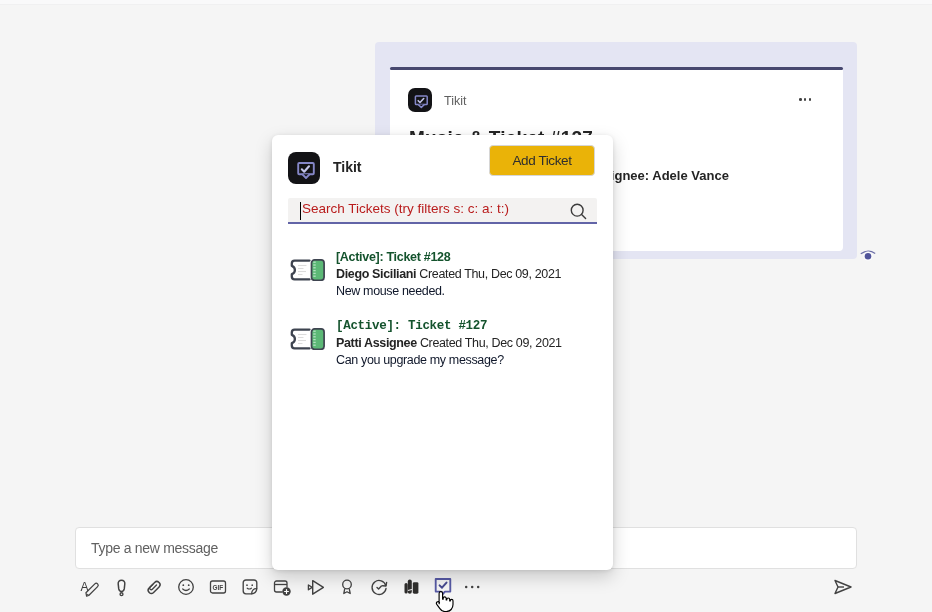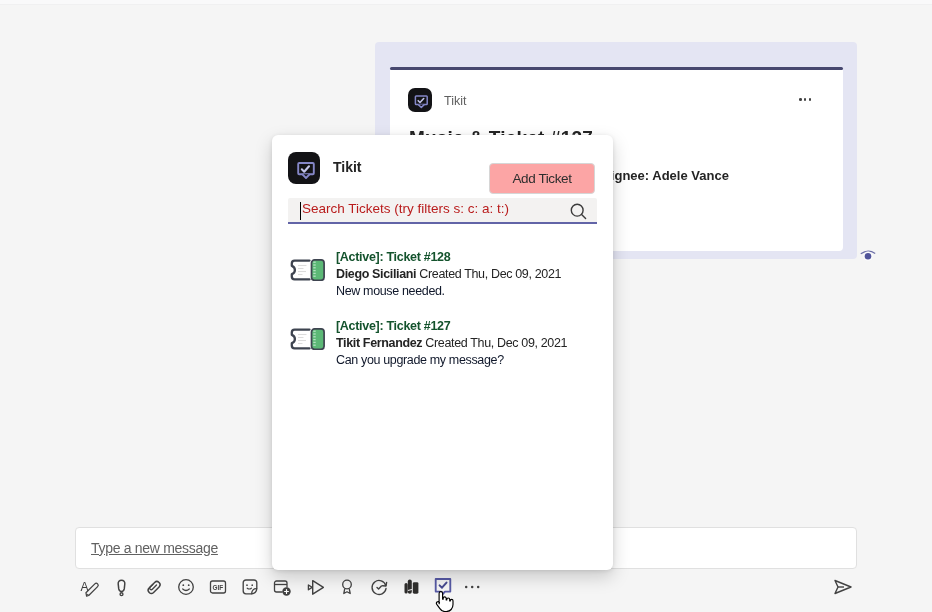--- a/index.html
+++ b/index.html
@@ -14,30 +14,30 @@
 #whitecard { left:390px; top:70.4px; width:453px; height:180.6px; background:#fff; border-radius:0 0 4px 4px; }
 #avatar1 { left:408px; top:88px; width:24px; height:24px; background:#131316; border-radius:7px; }
 #botname { left:444px; top:94px; font-size:12.5px; color:#5f5f5f; }
 #msgdots { left:799px; top:98px; display:flex; gap:2.2px; }
 #msgdots span { width:2.6px; height:2.6px; border-radius:50%; background:#424242; }
 #cardtitle { left:409px; top:127px; font-size:19px; font-weight:bold; color:#242424; letter-spacing:0.2px; }
 #assignee { left:587px; top:168px; font-size:13px; font-weight:bold; color:#242424; }
 
 
 #compose { left:75px; top:527px; width:782px; height:42px; background:#fff; border:1px solid #e0e0e0; border-radius:4px; }
-#composeph { left:91px; top:539.5px; font-size:14px; color:#616161; letter-spacing:-0.3px;text-decoration:underline; }
+#composeph { left:91px; top:539.5px; font-size:14px; color:#616161; letter-spacing:-0.3px; }
 
 
 .ticon { position:absolute; top:577px; width:20px; height:20px; }
 
 
 #popup { left:272px; top:135px; width:341px; height:435px; background:#fff; border-radius:6px; box-shadow:0 7px 18px rgba(0,0,0,0.18), 0 1px 4px rgba(0,0,0,0.10); }
 #pavatar { left:288px; top:152px; width:32px; height:32px; background:#131316; border-radius:8px; }
 #ptitle { left:333px; top:158.5px; font-size:14px; font-weight:bold; color:#242424; }
-#addbtn { left:489px; top:163px; width:106px; height:30.5px; background:#fca5a5; border:1px solid #d6d6d6; border-radius:4px; font-size:13.5px; letter-spacing:-0.4px; color:#2e2e2e; text-align:center; line-height:30px; }
+#addbtn { left:489px; top:145px; width:106px; height:30.5px; background:#eab308; border:1px solid #d6d6d6; border-radius:4px; font-size:13.5px; letter-spacing:-0.4px; color:#2e2e2e; text-align:center; line-height:30px; }
 #search { left:288px; top:198px; width:309px; height:26px; background:#f3f2f1; border-bottom:2px solid #6264a7; border-radius:2px 2px 0 0; }
 #searchph { left:302px; top:201px; font-size:13.5px; color:#b91c1c; }
 #caret { left:300px; top:202px; width:1px; height:18px; background:#000; }
 
 .tlink { font-size:12.5px; font-weight:bold; color:#14532d; letter-spacing:-0.3px; }
 .tline2 { font-size:12.5px; color:#242424; letter-spacing:-0.35px; }
 .tline2 b { font-weight:bold;margin-top:48px; }
 .tline3 { font-size:12.5px; color:#0f172a; letter-spacing:-0.35px; }
 </style>
 </head>
@@ -196,19 +196,19 @@
   <rect x="21.5" y="0.9" width="12.6" height="20.4" rx="3" fill="#5cb876" stroke="#3e4450" stroke-width="1.7"></rect>
   <g stroke="#b4e3c2" stroke-width="1.3">
     <path d="M23.3 3.2 h2.4"></path>
       <path d="M23.3 6 h2.4"></path>
       <path d="M23.3 8.8 h2.4"></path>
       <path d="M23.3 11.6 h2.4"></path>
       <path d="M23.3 14.4 h2.4"></path>
       <path d="M23.3 17.2 h2.4"></path>
   </g>
 </svg>
-<div class="abs tlink" style="left:336px; top:319px;">[Active]: Ticket #127</div>
-<div class="abs tline2" style="left:336px; top:336px;"><b>Tikit Fernandez</b> Created Thu, Dec 09, 2021</div>
+<div class="abs tlink" style="left:336px; top:319px;font-family:Liberation Mono, monospace;">[Active]: Ticket #127</div>
+<div class="abs tline2" style="left:336px; top:336px;"><b>Patti Assignee</b> Created Thu, Dec 09, 2021</div>
 <div class="abs tline3" style="left:336px; top:353px;">Can you upgrade my message?</div>
 
 <svg class="abs" style="left:433px; top:590px;" width="22" height="22" viewBox="0 0 22 22">
   <path d="M6.1 13.8 V3.4 a1.75 1.75 0 0 1 3.5 0 V9.2 h0.6 V8.4 a1.5 1.5 0 0 1 3 0 V9.9 h0.6 V9.4 a1.45 1.45 0 0 1 2.9 0 V11 h0.6 v-0.3 a1.35 1.35 0 0 1 2.7 0 V14.6 c0 3.9 -2.7 6.9 -6.6 6.9 h-1.6 c-2.3 0 -3.7 -1.1 -4.9 -2.9 L3.8 14.3 c-0.55 -0.8 -0.5 -1.7 0.2 -2.3 c0.75 -0.62 1.8 -0.45 2.5 0.35 Z" fill="#fff" stroke="#000" stroke-width="1.15" stroke-linejoin="round"></path>
 </svg>
 
 </body></html>

